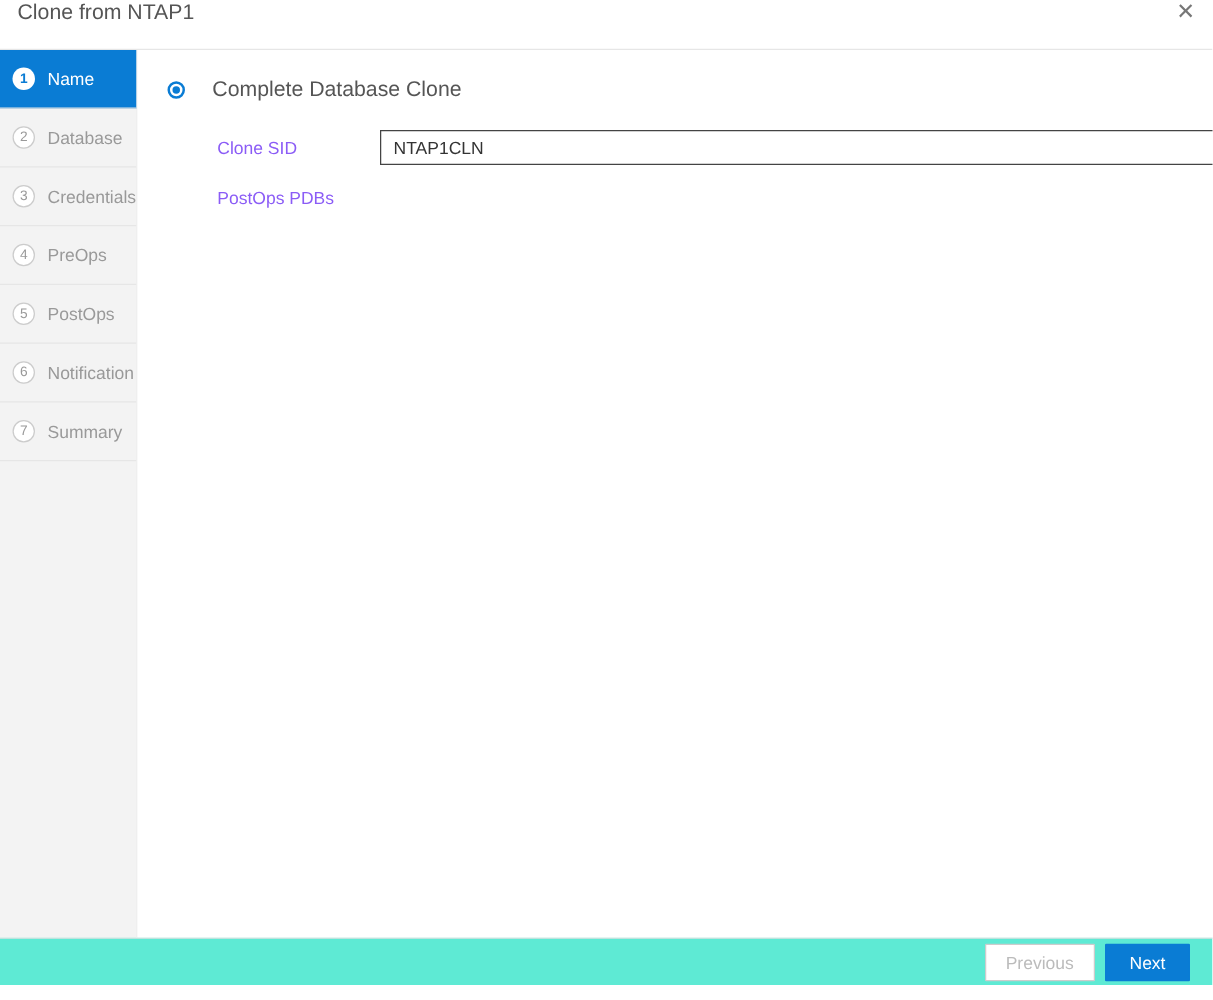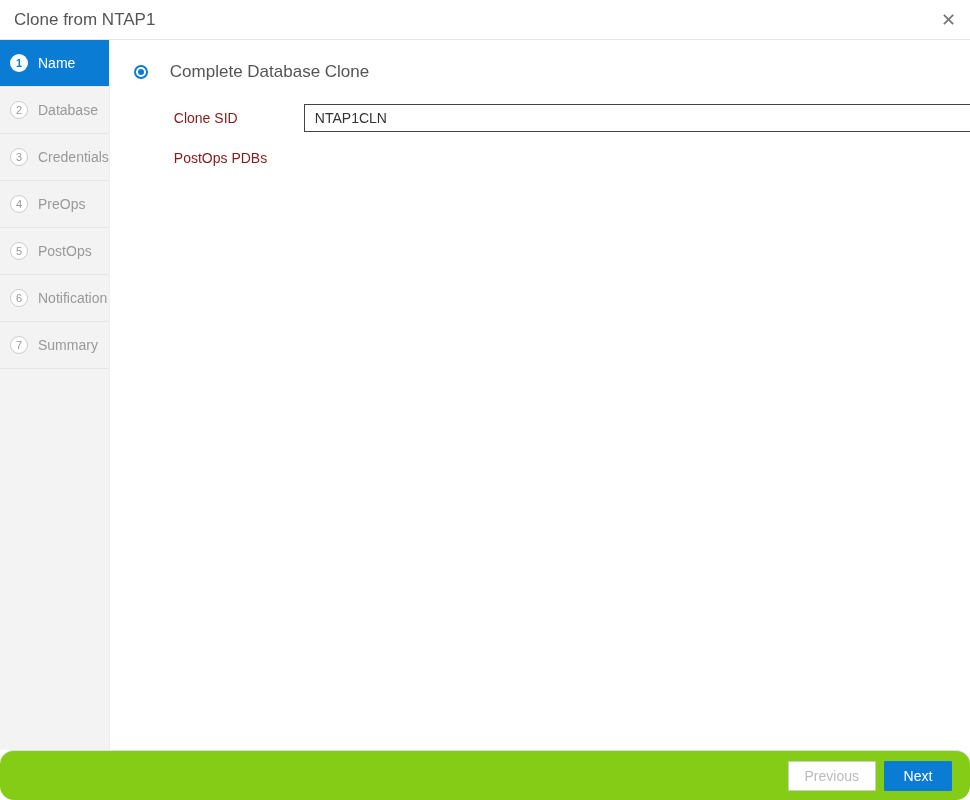--- a/index.html
+++ b/index.html
@@ -9,21 +9,21 @@
       color: #444;
       width: 970px;
       height: 800px;
       background: #fff;
       overflow: hidden;
     }
     .header {
       height: 40px;
       padding: 0 14px;
       display: flex;
-      align-items: center;
+      align-items: flex-start;
       justify-content: space-between;
       border-bottom: 1px solid #e6e6e6;
     }
     .header-title {
       font-size: 17px;
       color: #555;
       font-weight: 400;
     }
     .close-icon {
       font-size: 18px;
@@ -104,47 +104,46 @@
     }
     .radio-label { color: #555; font-size: 17px; }
     .form-group {
       display: flex;
       align-items: center;
       margin-left: 40px;
       margin-bottom: 18px;
     }
     .form-label {
       width: 130px;
-      color: #7f1d1d;
+      color: #8b5cf6;
       font-size: 14px;
     }
     .form-input {
       width: 670px;
       height: 28px;
       border: 1px solid #444;
       padding: 4px 10px;
       font-size: 14px;
       color: #333;
       outline: none;
     }
     .form-input.light {
       border: 1px solid #ccc;
       color: #999;
     }
     .pdb-section { margin-top: 28px; }
     .footer {
-      height: 50px;
-      background: #84cc16;
+      height: 38px;
+      background: #5eead4;
       border-top: 1px solid #e0e0e0;
       display: flex;
       align-items: center;
       justify-content: flex-end;
       padding-right: 18px;
       gap: 8px;
-      border-radius: 14px;
     }
     .btn {
       height: 30px;
       min-width: 68px;
       padding: 0 16px;
       border: 1px solid #ccc;
       background: #fff;
       font-size: 14px;
       cursor: pointer;
       border-radius: 1px;

